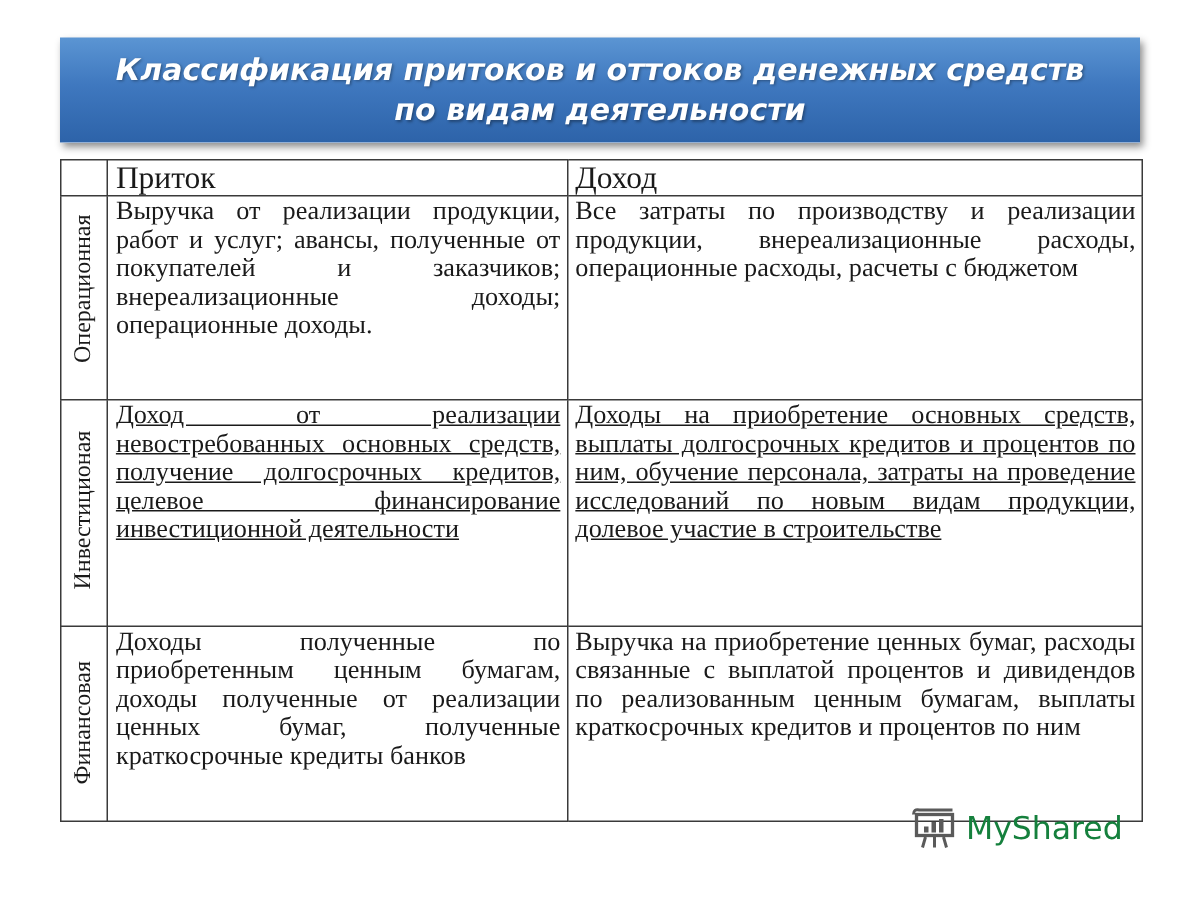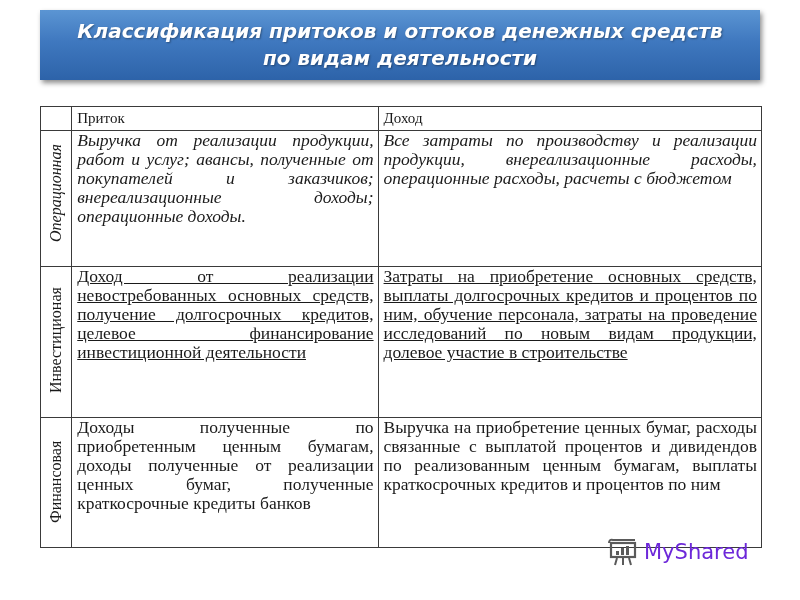--- a/index.html
+++ b/index.html
@@ -1,55 +1,55 @@
 <!DOCTYPE html>
 <html><head>
 <meta charset="utf-8">
 <style>
   html, body { margin:0; padding:0; }
   body {
     width:800px; height:600px; background:#ffffff; position:relative; overflow:hidden;
     font-family:"Liberation Serif", serif; color:#1a1a1a;
   }
   .banner {
-    position:absolute; left:40px; top:10px; width:720px; height:70px;
+    position:absolute; left:40px; top:25px; width:720px; height:70px;
     background:linear-gradient(180deg,#5b95d3 0%,#3f78bf 45%,#2d63a9 100%);
     box-shadow:2px 3px 5px rgba(0,0,0,0.45);
     display:flex; align-items:center; justify-content:center; text-align:center;
   }
   .banner-title {
     font-family:"DejaVu Sans", sans-serif; font-style:italic; font-weight:bold;
     color:#ffffff; font-size:20px; line-height:27px; width:660px;
     text-shadow:1px 1px 2px rgba(0,0,0,0.35);
   }
   table.grid {
     position:absolute; left:40px; top:106px; width:722px;
     border-collapse:collapse; table-layout:fixed;
   }
   table.grid td {
     border:1px solid #3a3a3a; vertical-align:top; padding:0 4px 0 5px;
     font-size:17.5px; line-height:19px;
   }
-  table.grid tr.head td { font-size:15px; line-height:20px; height:22px; padding-top:1px; }
+  table.grid tr.head td { font-size:21px; line-height:20px; height:22px; padding-top:1px; }
   .col-label { width:30px; }
   .col-in { width:294px; }
   .col-out { width:368px; }
   .just { text-align:justify; text-align-last:left; }
   td.rot { padding:0; position:relative; }
   .rot-text {
     position:absolute; left:50%; bottom:4px;
     transform-origin:left top; transform:rotate(-90deg) translateY(-50%);
     white-space:nowrap; font-size:16px; line-height:20px;
   }
-  tr.r1 td { height:135px;font-style:italic; }
+  tr.r1 td { height:135px; }
   tr.r2 td { height:150px;text-decoration:underline; }
   tr.r3 td { height:129px;margin-top:44px; }
   .watermark {
     position:absolute; left:607px; top:538px; display:flex; align-items:center; gap:5px;
-    color:#6d28d9; font-family:"DejaVu Sans", sans-serif; font-size:21px;
+    color:#15803d; font-family:"DejaVu Sans", sans-serif; font-size:21px;
   }
   .wm-icon { width:32px; height:28px; }
 </style>
 </head>
 <body>
 
 <div class="banner">
   <div class="banner-title">Классификация притоков и оттоков денежных средств по видам деятельности</div>
 </div>
 
@@ -70,21 +70,21 @@
       <div class="rot-text">Операционная</div>
     </td>
     <td class="just">Выручка от реализации продукции, работ и услуг; авансы, полученные от покупателей и заказчиков; внереализационные доходы; операционные доходы.</td>
     <td class="just">Все затраты по производству и реализации продукции, внереализационные расходы, операционные расходы, расчеты с бюджетом</td>
   </tr>
   <tr class="r2">
     <td class="rot">
       <div class="rot-text">Инвестиционая</div>
     </td>
     <td class="just">Доход от реализации невостребованных основных средств, получение долгосрочных кредитов, целевое финансирование инвестиционной деятельности</td>
-    <td class="just">Затраты на приобретение основных средств, выплаты долгосрочных кредитов и процентов по ним, обучение персонала, затраты на проведение исследований по новым видам продукции, долевое участие в строительстве</td>
+    <td class="just">Доходы на приобретение основных средств, выплаты долгосрочных кредитов и процентов по ним, обучение персонала, затраты на проведение исследований по новым видам продукции, долевое участие в строительстве</td>
   </tr>
   <tr class="r3">
     <td class="rot">
       <div class="rot-text">Финансовая</div>
     </td>
     <td class="just">Доходы полученные по приобретенным ценным бумагам, доходы полученные от реализации ценных бумаг, полученные краткосрочные кредиты банков</td>
     <td class="just">Выручка на приобретение ценных бумаг, расходы связанные с выплатой процентов и дивидендов по реализованным ценным бумагам, выплаты краткосрочных кредитов и процентов по ним</td>
   </tr>
 </tbody>
   </table>

